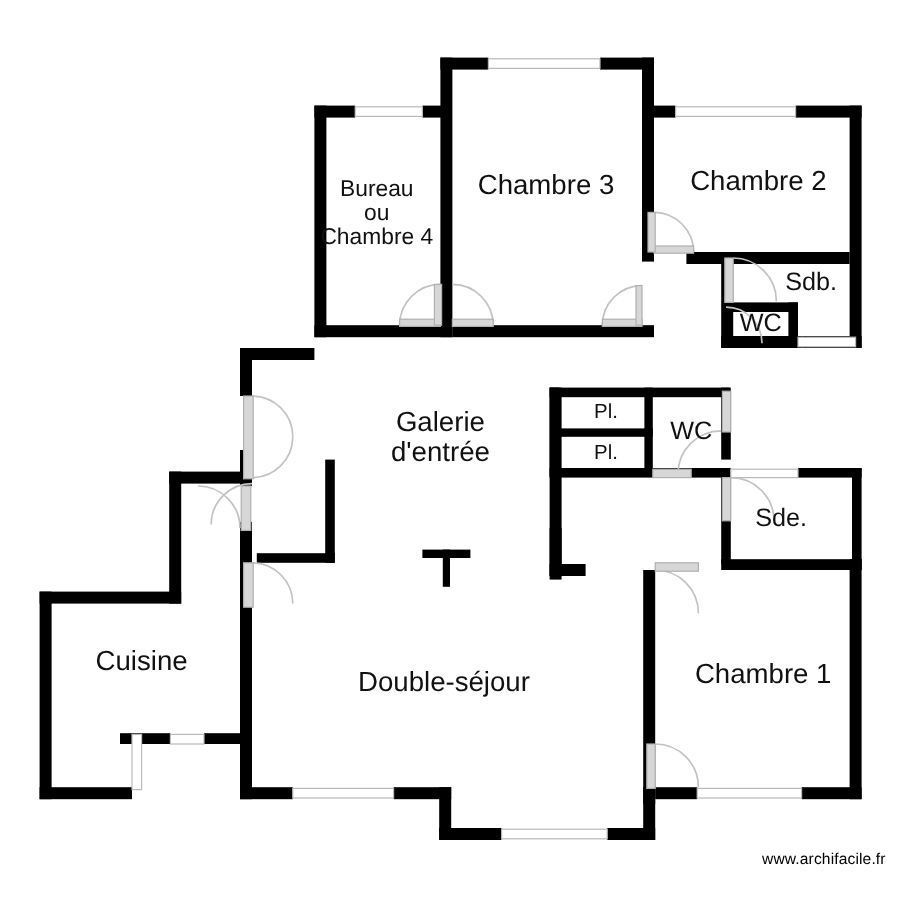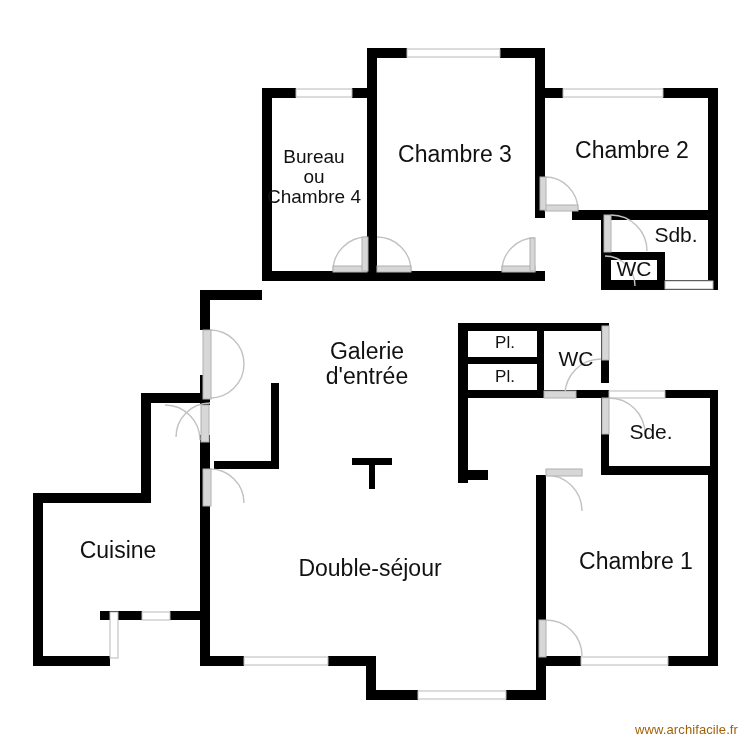--- a/index.html
+++ b/index.html
@@ -36,24 +36,24 @@
     text-anchor: middle;
     dominant-baseline: middle;
   }
   .label-xl { font-size: 23px; }
   .label-lg { font-size: 21px; }
   .label-md { font-size: 19px; }
   .label-sm { font-size: 17px; }
   .watermark {
     position: absolute;
     right: 12px;
-    bottom: 13px;
+    bottom: 27px;
     font-family: "Liberation Sans", sans-serif;
     font-size: 13px;
-    color: #a16207;
+    color: #000000;
     letter-spacing: 0.1px;
   }
 </style>
 </head>
 <body>
 
 <div id="floorplan-root">
   <svg class="plan" viewBox="0 0 750 750" xmlns="http://www.w3.org/2000/svg">
 
     <g id="walls-layer">

